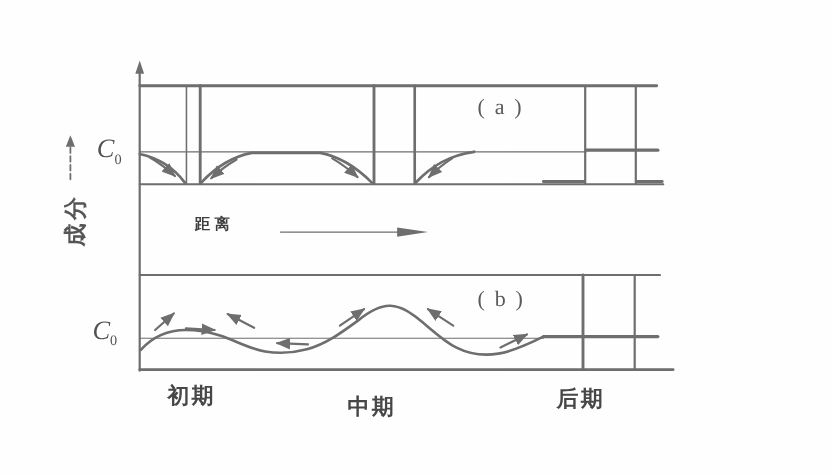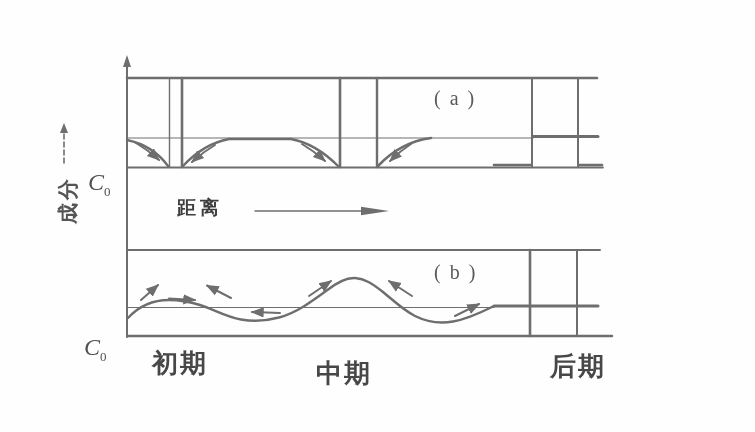--- a/index.html
+++ b/index.html
@@ -7,32 +7,32 @@
     position:relative;width:755px;height:432px;background:#fefefe;overflow:hidden;
     font-family:"Liberation Serif","DejaVu Serif",serif;
   }
   .fig svg{position:absolute;left:0;top:0;}
   .lbl{position:absolute;white-space:nowrap;color:#4a4a4a;}
   .ylabel{
     left:26px;top:186px;width:84px;text-align:center;
     font-size:21px;letter-spacing:3px;font-weight:600;color:#555;
     transform:rotate(-90deg);
   }
-  .c0{font-size:24px;font-style:italic;color:#515151;margin-top:46px;}
+  .c0{font-size:24px;font-style:italic;color:#515151;}
   .c0 sub{font-size:13px;font-style:normal;}
   .c0a{left:88px;top:123px;}
   .c0b{left:84px;top:288px;}
   .panel-tag{font-size:20px;letter-spacing:2px;color:#5a5a5a;}
   .pa{left:434px;top:87px;}
   .pb{left:434px;top:261px;}
-  .xlabel{left:177px;top:195px;font-size:19px;font-weight:700;letter-spacing:4px;color:#3e3e3e;}
-  .stage{font-size:26px;font-weight:700;letter-spacing:2px;color:#474747;}
+  .xlabel{left:177px;top:195px;font-size:14px;font-weight:700;letter-spacing:4px;color:#3e3e3e;}
+  .stage{font-size:20px;font-weight:700;letter-spacing:2px;color:#474747;}
   .st-early{left:152px;top:346px;}
   .st-mid{left:316px;top:356px;}
-  .st-late{left:506px;top:349px;margin-left:44px;}
+  .st-late{left:506px;top:349px;}
   .caption{left:18px;top:391px;font-size:22px;color:#2b2b2b;letter-spacing:1px;}
   .caption .body{margin-left:30px;letter-spacing:1.5px;}
 </style>
 </head>
 <body>
 
 <div class="fig">
 
   <svg width="755" height="432" viewBox="0 0 755 432">
     <defs>

